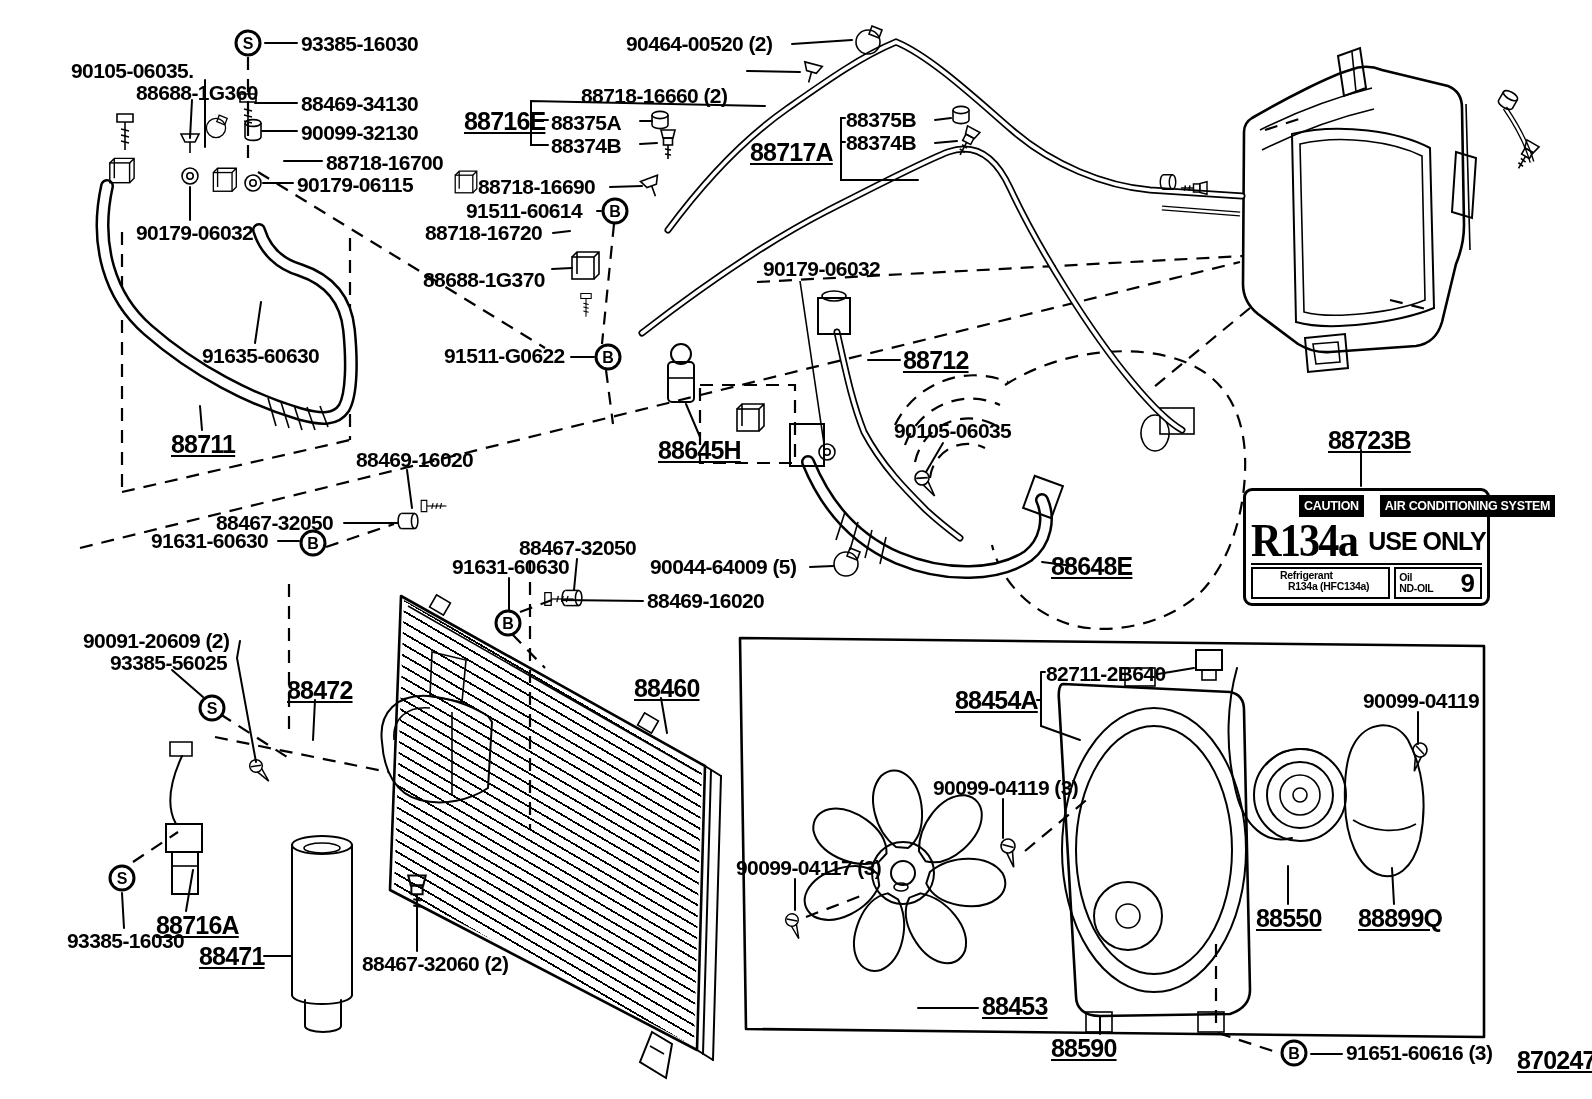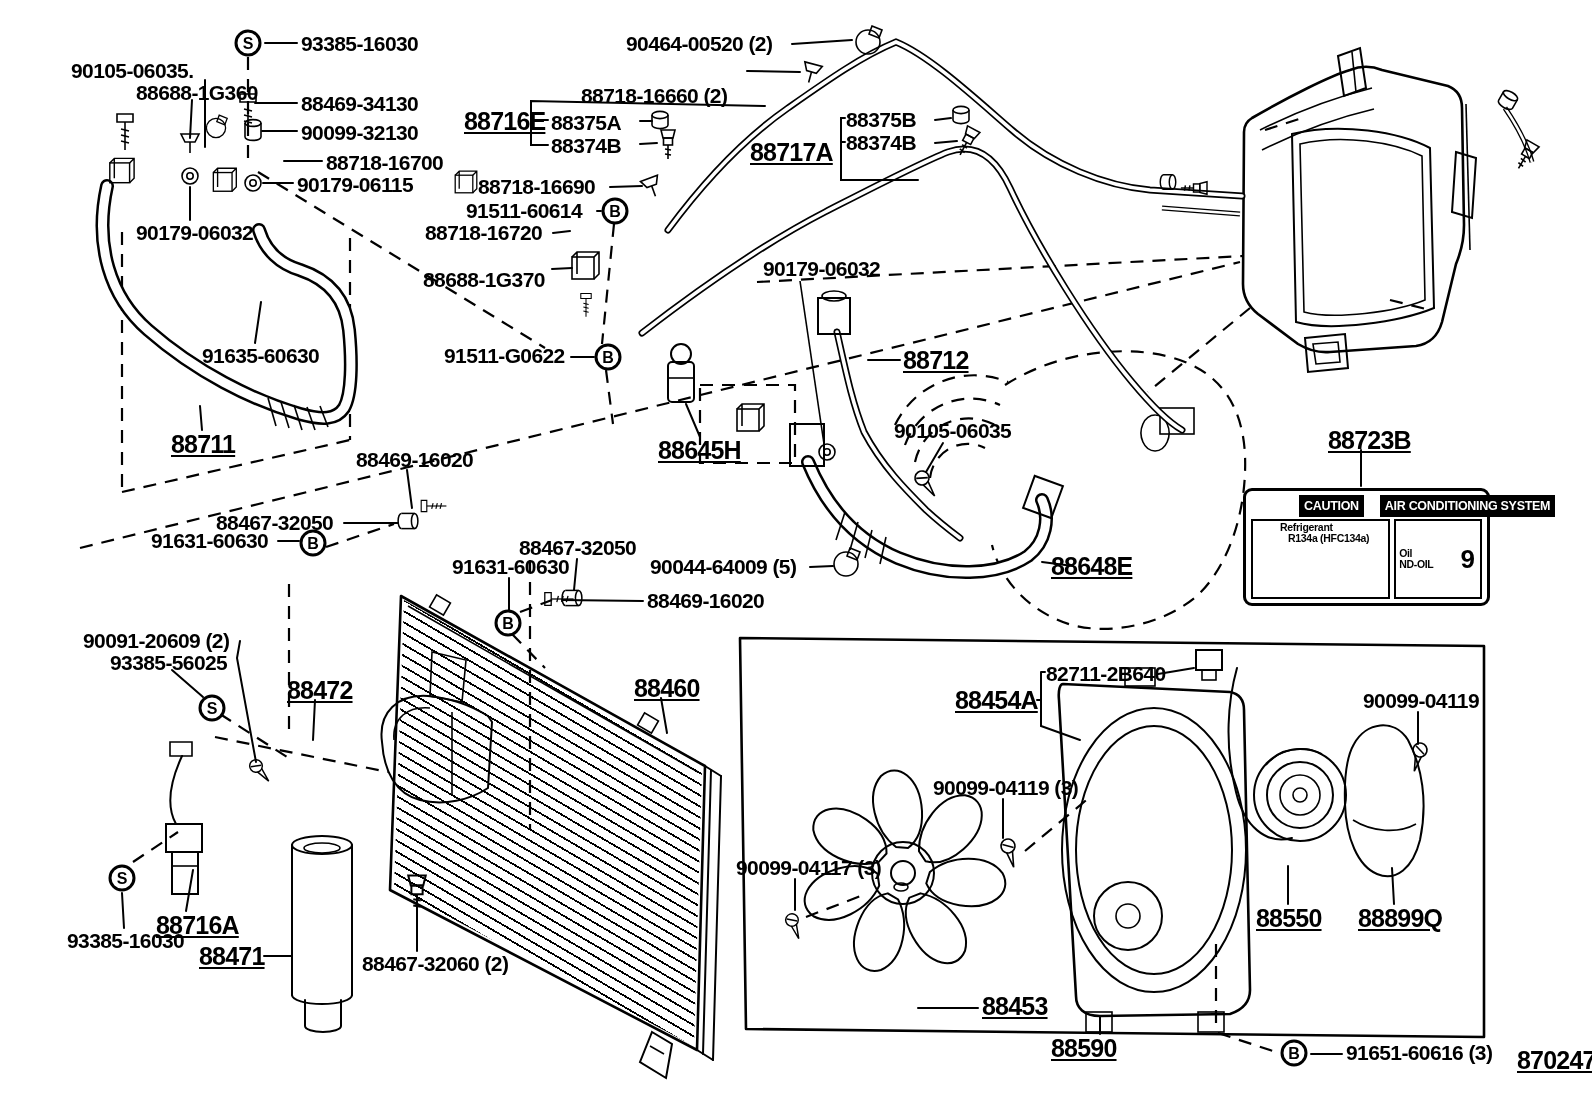--- a/index.html
+++ b/index.html
@@ -420,20 +420,24 @@
       <line x1="978" y1="1008" x2="918" y2="1008" class="ln"></line>
       <line x1="1100" y1="1034" x2="1100" y2="1016" class="ln"></line>
       <line x1="1342" y1="1054" x2="1311" y2="1054" class="ln"></line>
     </g>
   </svg>
 
   <div class="caution-box">
     <div class="c-row1">
       <span class="c-inv">CAUTION</span>
       <span class="c-inv c-fill">AIR CONDITIONING SYSTEM</span>
+    </div>
+    <div class="c-row2">
+      <span class="c-r134a">R134a</span>
+      <span class="c-useonly">USE ONLY</span>
     </div>
     <div class="c-row3">
       <div class="c-cell c-ref">
         <div class="c-small">Refrigerant</div>
         <div class="c-small c-indent">R134a (HFC134a)</div>
       </div>
       <div class="c-cell c-oil">
         <div>
           <div class="c-small">Oil</div>
           <div class="c-small">ND-OIL</div>

